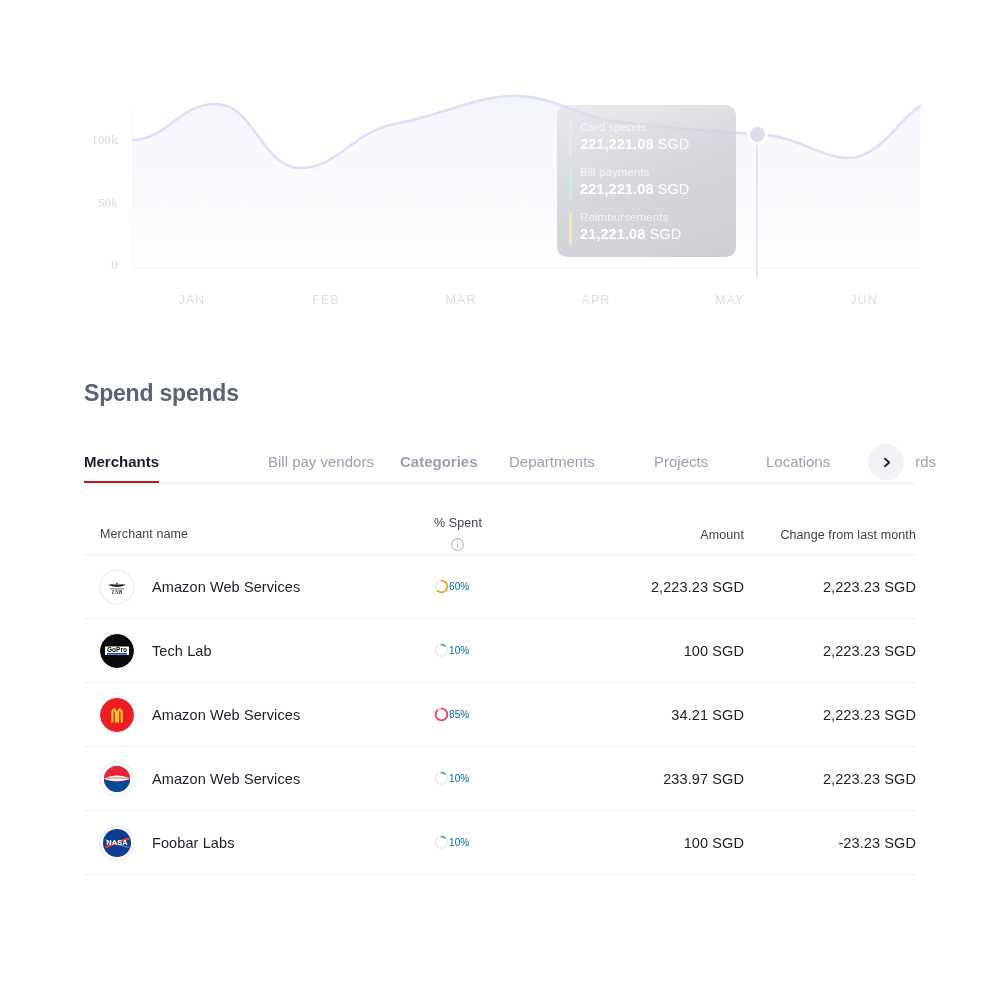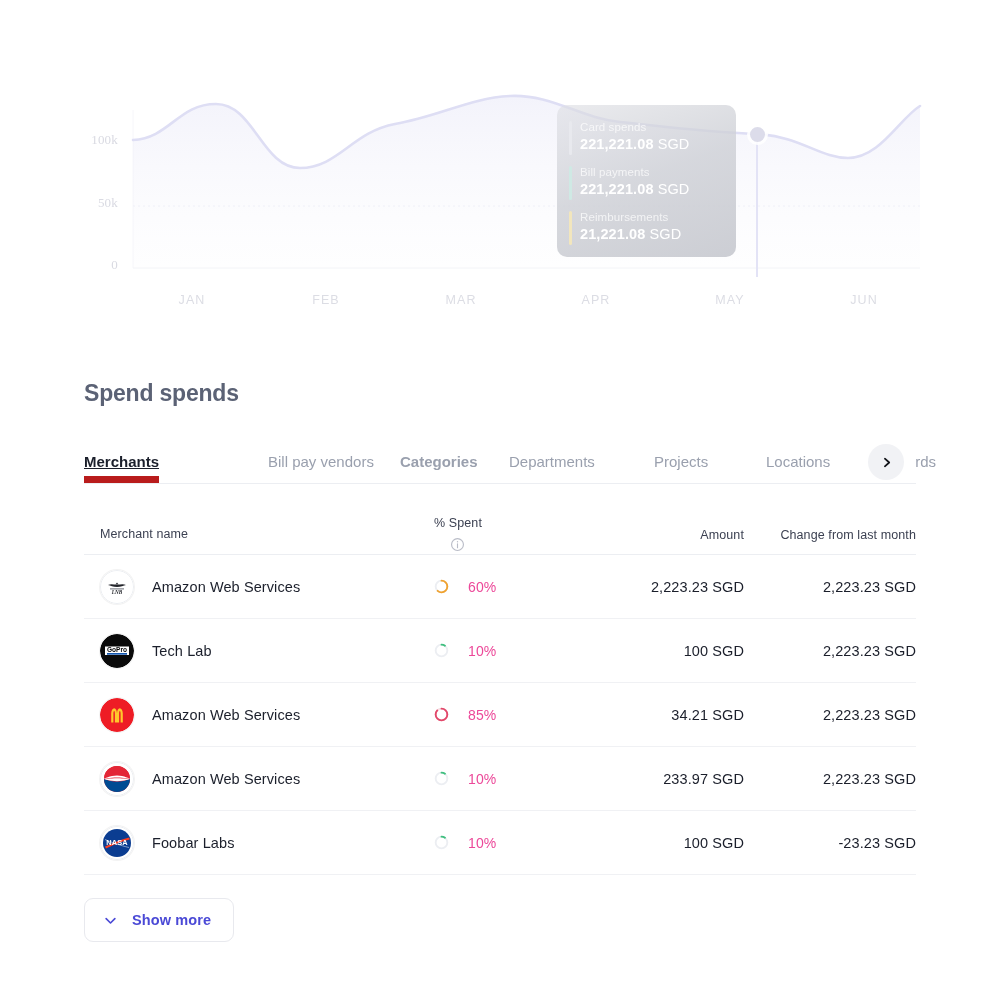--- a/index.html
+++ b/index.html
@@ -133,22 +133,21 @@
     height: 43px;
     line-height: 43px;
     font-size: 15px;
     color: #9aa0ae;
     white-space: nowrap;
     cursor: pointer;
   }
   .tab.active {
     color: #1b1f2b;
     font-weight: 600;
-    border-bottom: 7px solid #b91c1c;
-    text-decoration: underline;
+    border-bottom: 2px solid #b91c1c;
   }
   .tab-fade {
     position: absolute;
     top: 0;
     right: 0;
     width: 72px;
     height: 43px;
     background: linear-gradient(90deg, rgba(255,255,255,0) 0%, #ffffff 62%);
     pointer-events: none;
   }
@@ -208,23 +207,23 @@
     overflow: hidden;
     background: #fff;
     box-shadow: 0 0 0 1px rgba(0,0,0,0.05);
   }
   .merchant-name {
     font-size: 14.5px;
     color: #1b1f2b;
     letter-spacing: 0.1px;
   }
   .pct-text {
-    font-size: 14px;
-    color: #ec4899;
-    margin-left: 19px;
+    font-size: 10px;
+    color: #0369a1;
+    margin-left: 0;
     letter-spacing: 0.1px;
   }
   .amount-text {
     font-size: 14.5px;
     color: #1b1f2b;
     letter-spacing: 0.1px;
   }
 
   
   .show-more {
@@ -473,20 +472,14 @@
           <circle cx="18" cy="18" r="14" fill="none" stroke="#3fbf7f" stroke-width="4.5" stroke-dasharray="8.8 131.9" stroke-linecap="round" transform="rotate(-90 18 18)"></circle>
         </svg>
         <span class="pct-text">10%</span>
       </div>
       <div class="c-amount amount-text">100 SGD</div>
       <div class="c-change amount-text">-23.23 SGD</div>
     </div>
 
   </div>
 
-  <div class="show-more">
-    <svg width="15" height="15" viewBox="0 0 24 24" fill="none" stroke="#4a49d6" stroke-width="2.6" stroke-linecap="round" stroke-linejoin="round">
-      <polyline points="5 9 12 16 19 9"></polyline>
-    </svg>
-    <span class="show-more-label">Show more</span>
-  </div>
 
 </div>
 
 </body></html>

